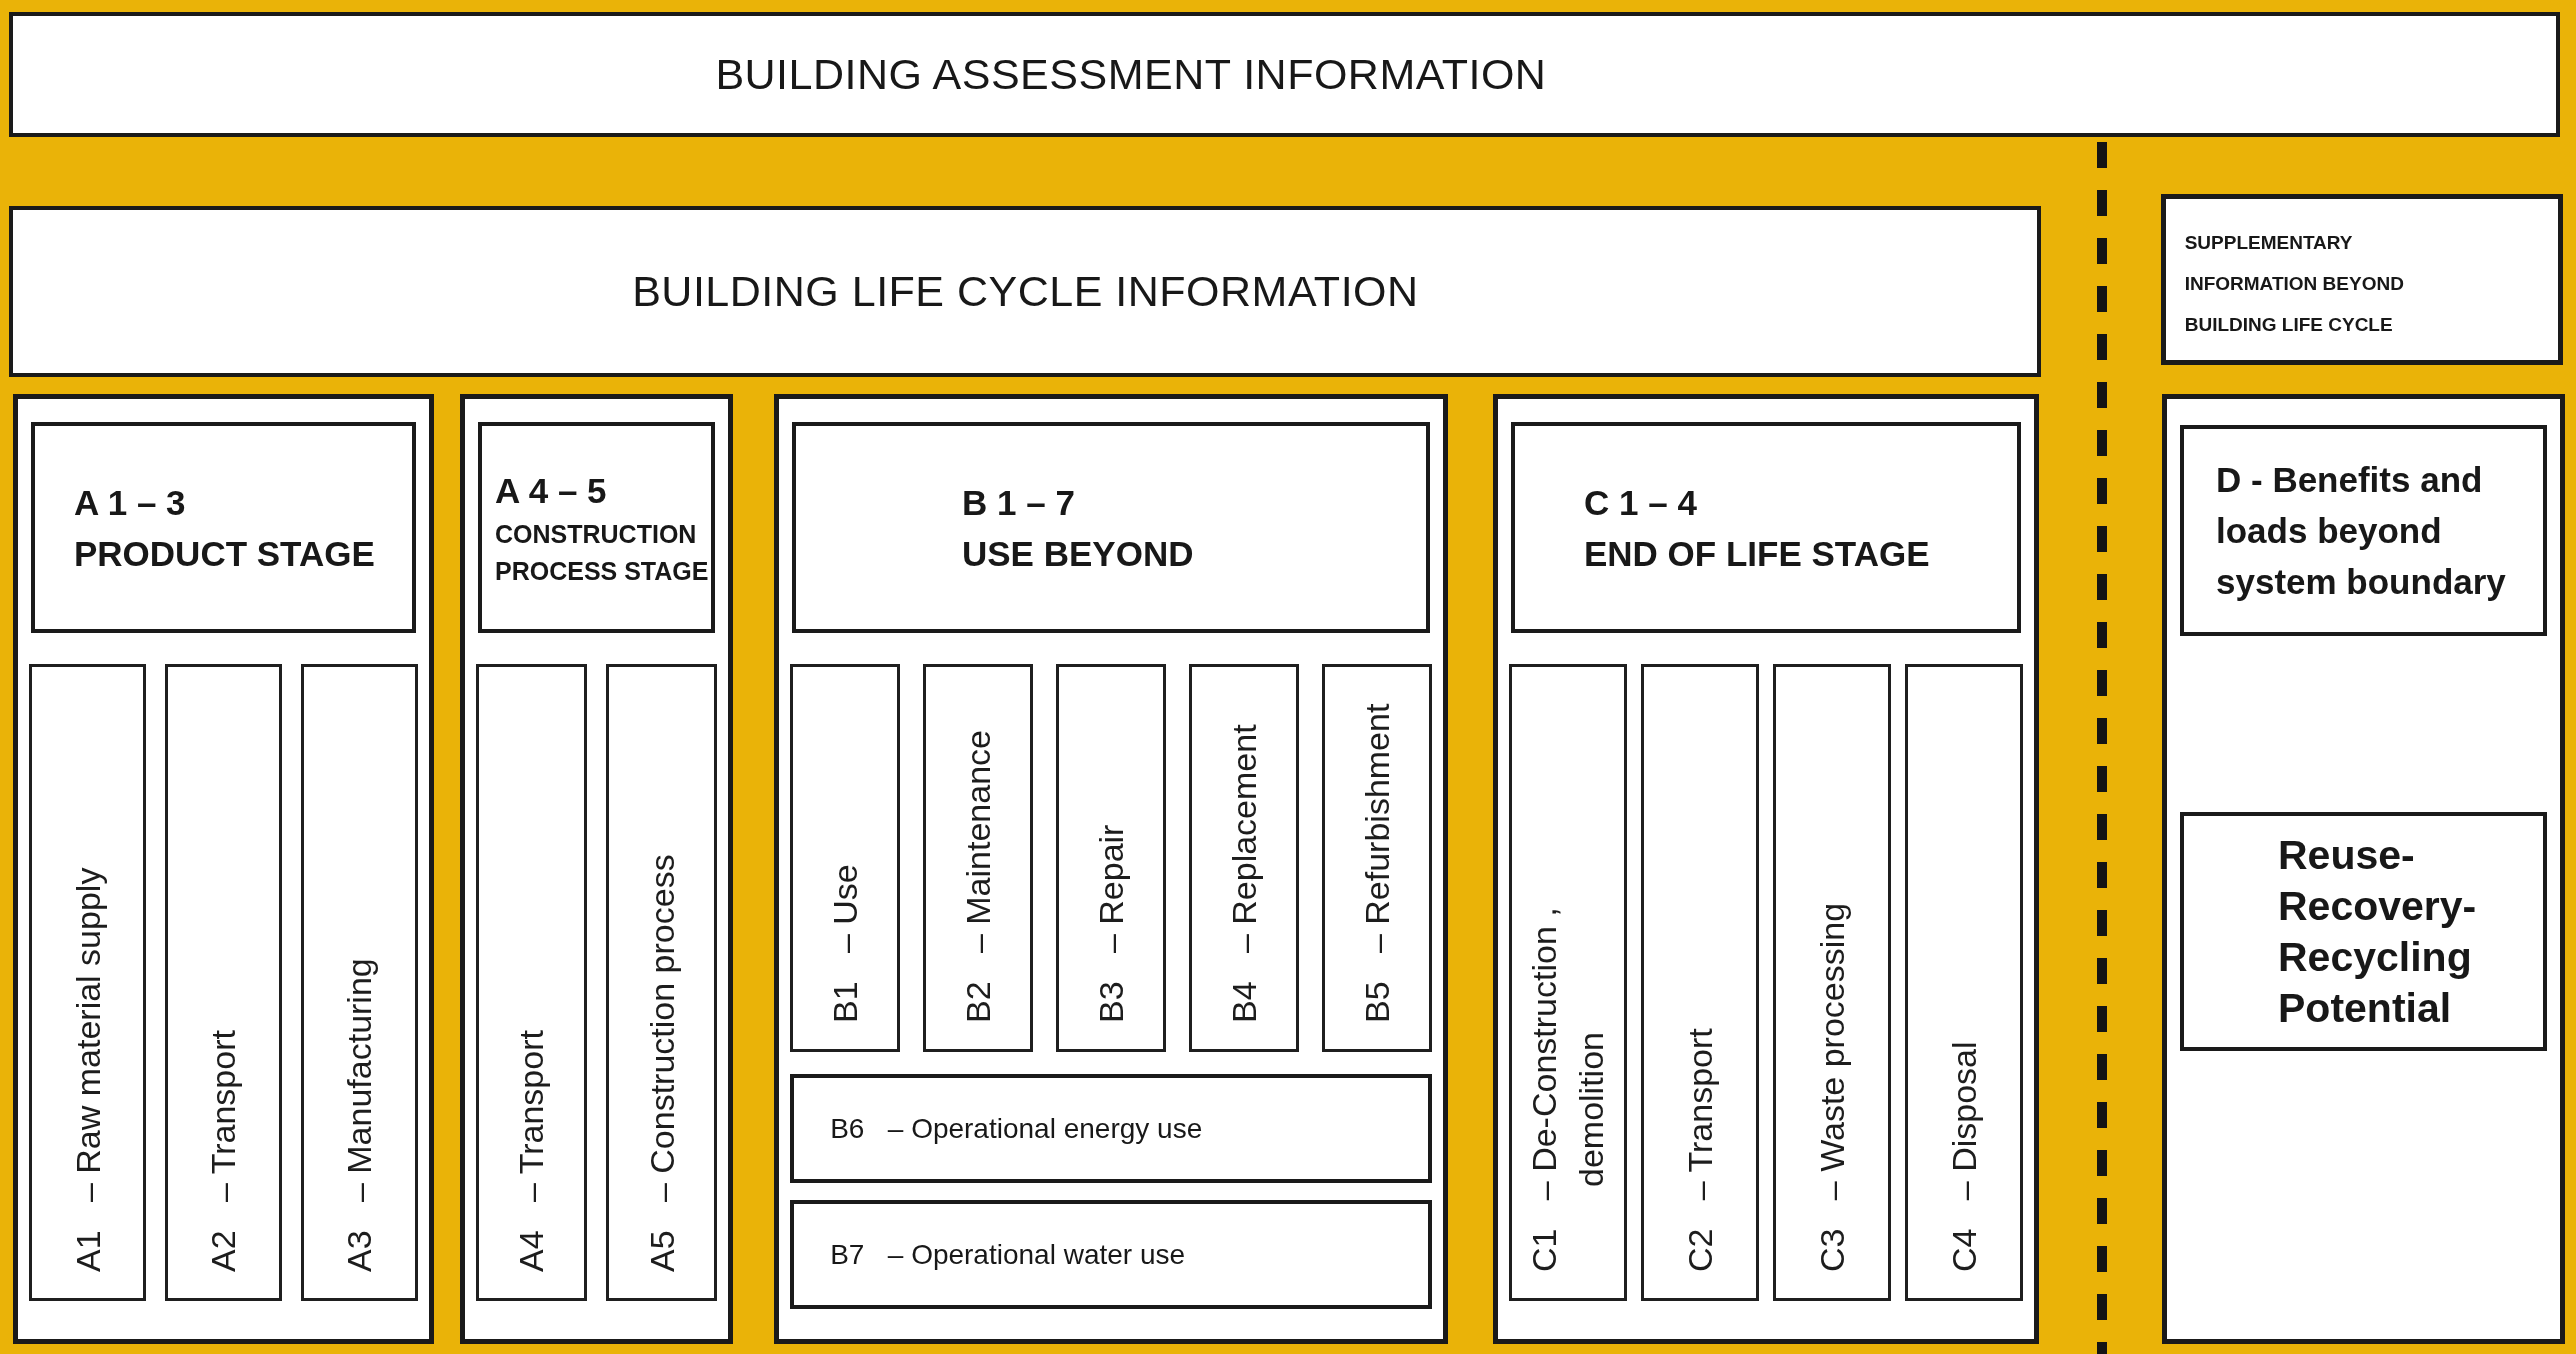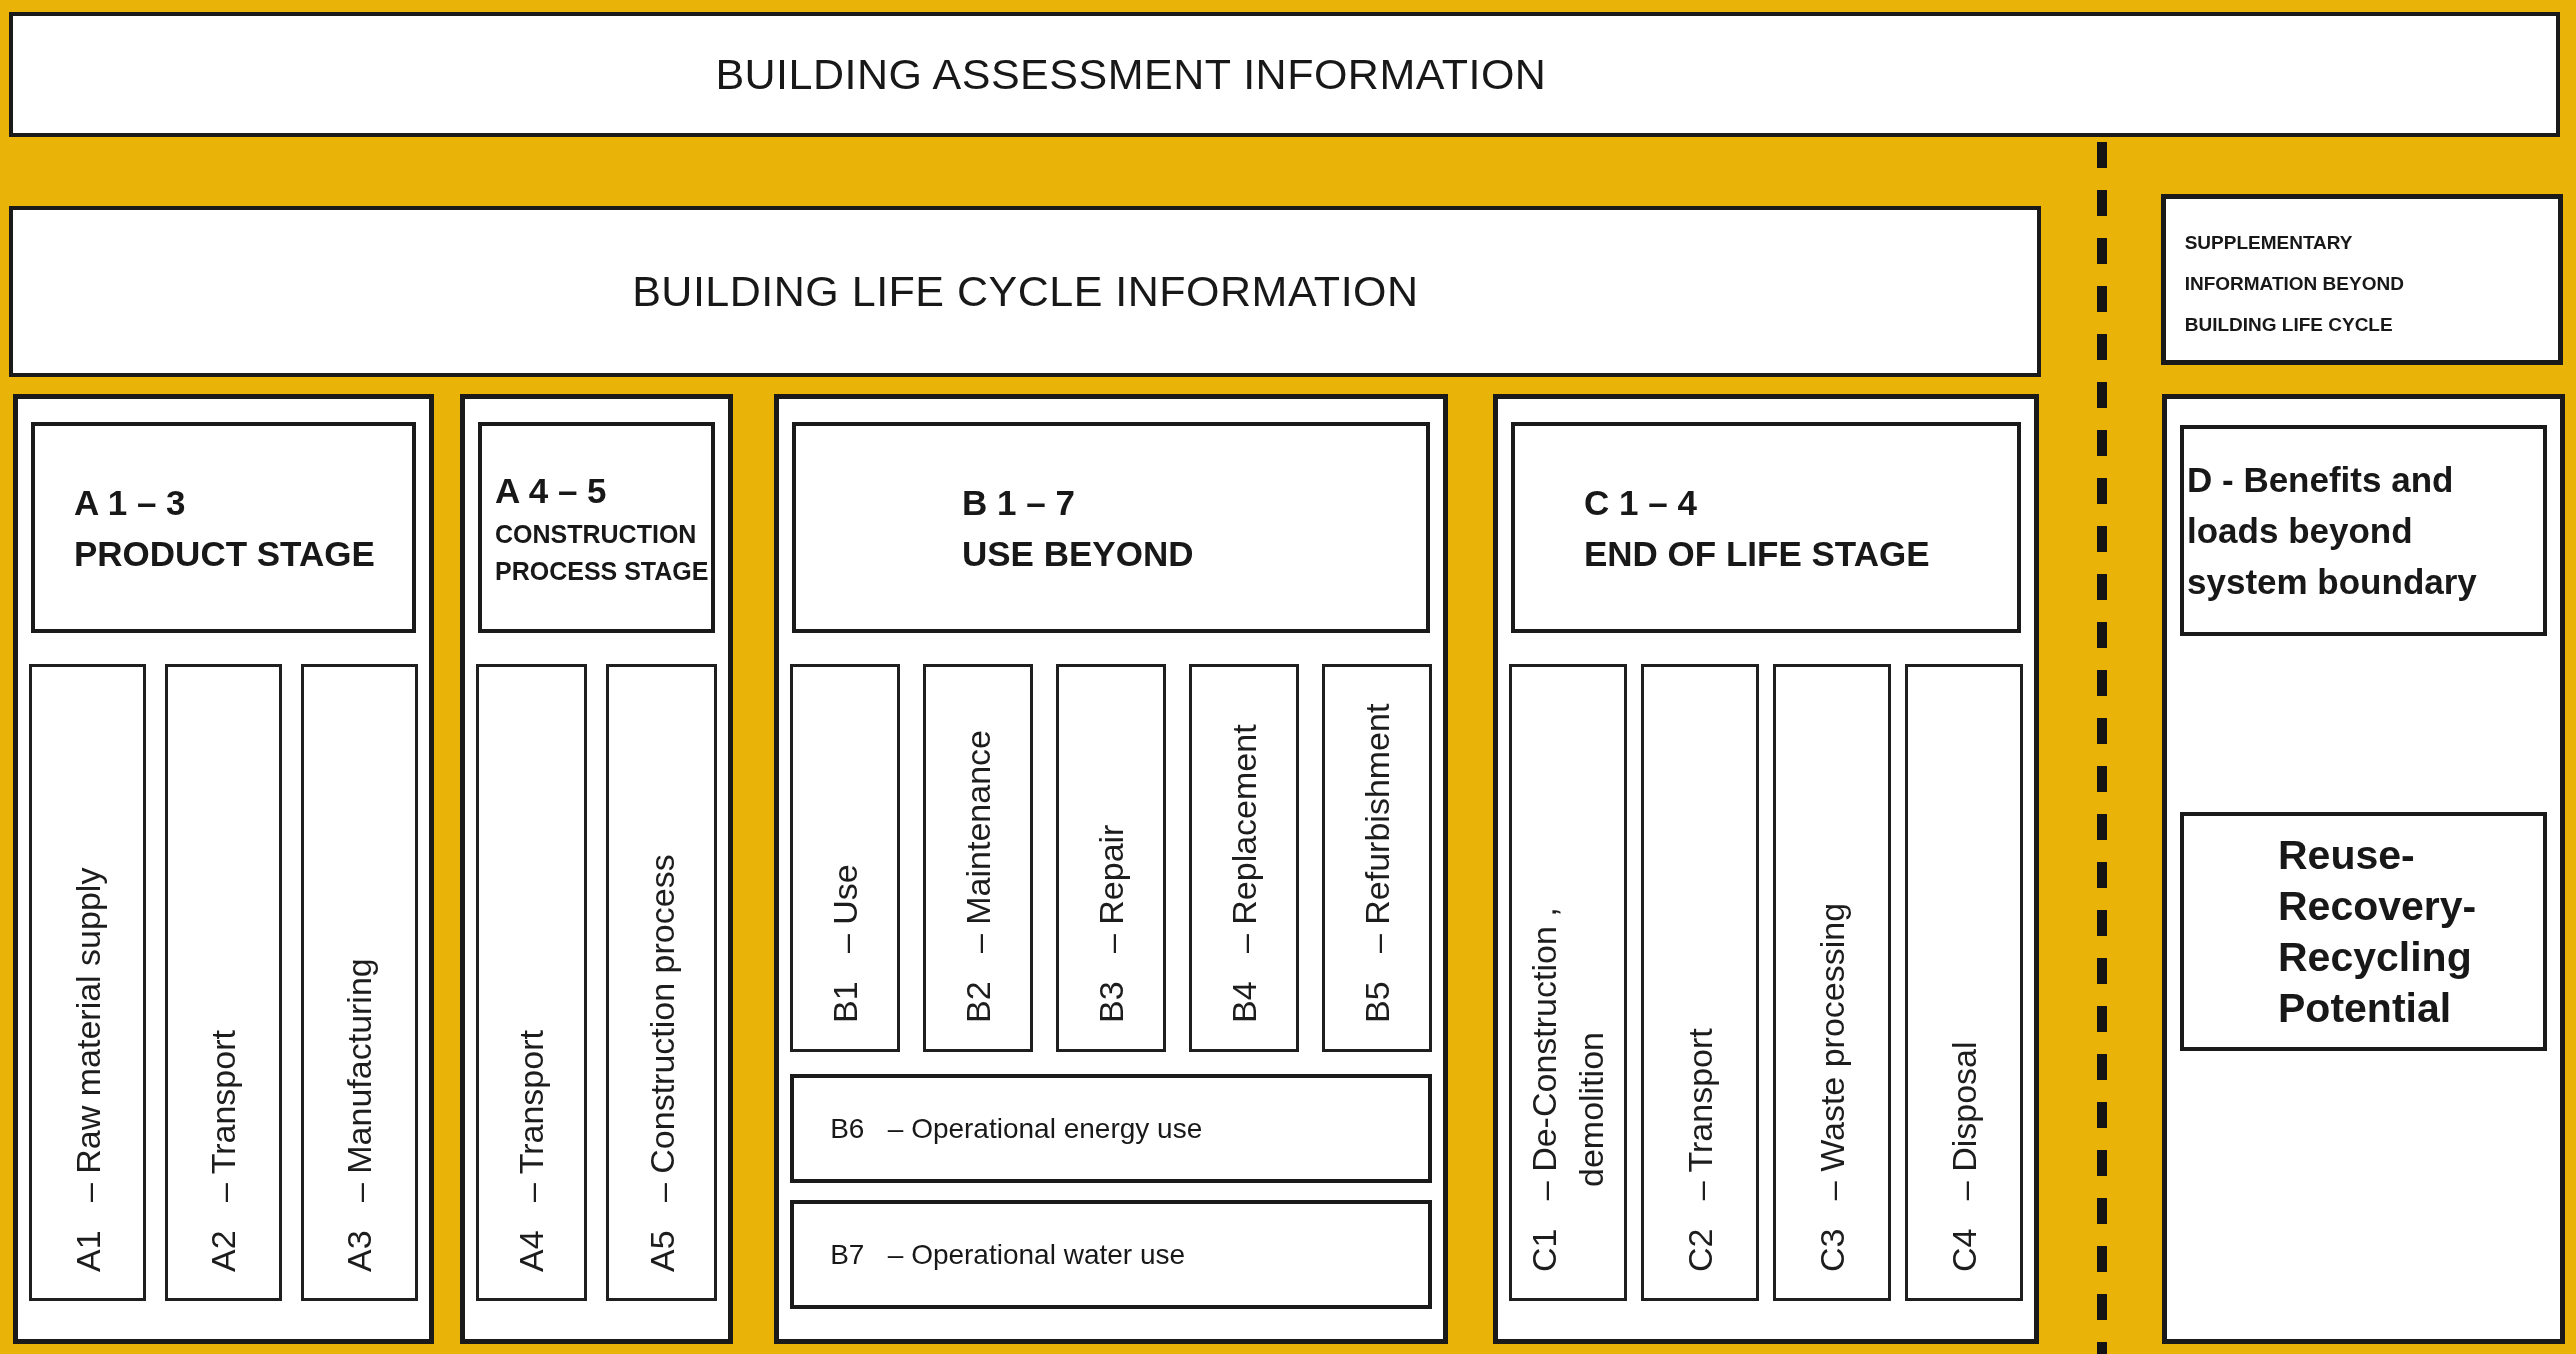--- a/index.html
+++ b/index.html
@@ -56,21 +56,21 @@
 
   
   .hrow{position:absolute;left:11.2px;right:11.2px;height:109px;border:4.7px solid #1a1a1a;
     box-sizing:border-box;display:flex;align-items:center;background:#fff;}
   .hrow-b6{top:675px;} .hrow-b7{top:801px;}
   .hrow .hlabel{font-size:28px;padding-left:36px;white-space:pre;}
 
   
   .d-title-box{position:absolute;left:13px;right:13px;top:26px;height:211px;
     border:4.7px solid #1a1a1a;box-sizing:border-box;display:flex;align-items:center;}
-  .d-title{font-weight:bold;font-size:35px;line-height:51px;white-space:pre-line;padding-left:3px;}
+  .d-title{font-weight:bold;font-size:35px;line-height:51px;white-space:pre-line;padding-left:32px;}
   .reuse-box{position:absolute;left:13px;right:13px;top:413px;height:239px;
     border:4.7px solid #1a1a1a;box-sizing:border-box;display:flex;align-items:center;}
   .reuse-text{font-weight:bold;font-size:41px;line-height:51px;white-space:pre-line;padding-left:94px;}
 </style>
 </head>
 <body>
 
 <div class="page">
 
   <div class="box banner">

